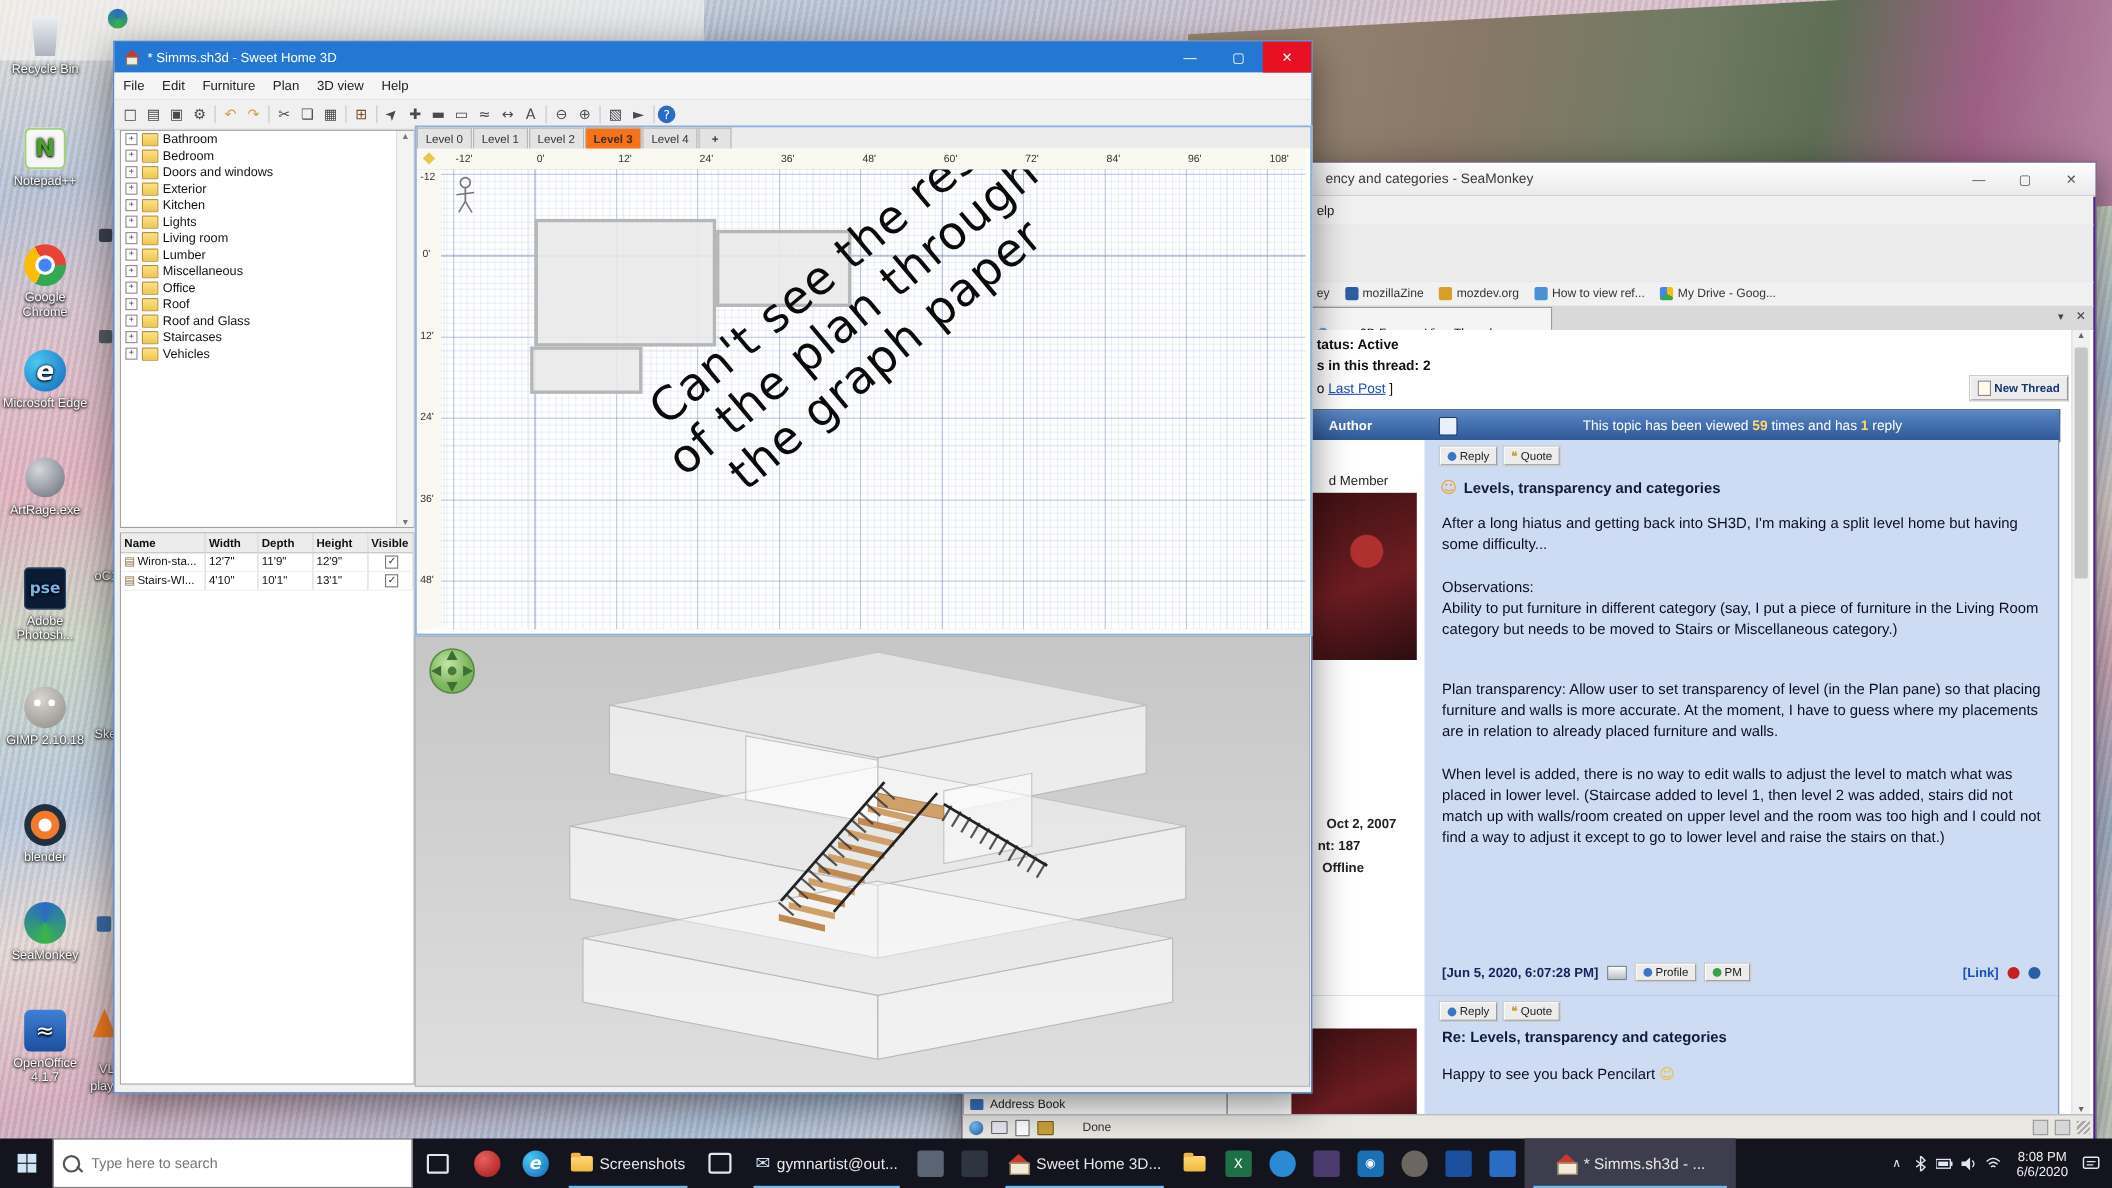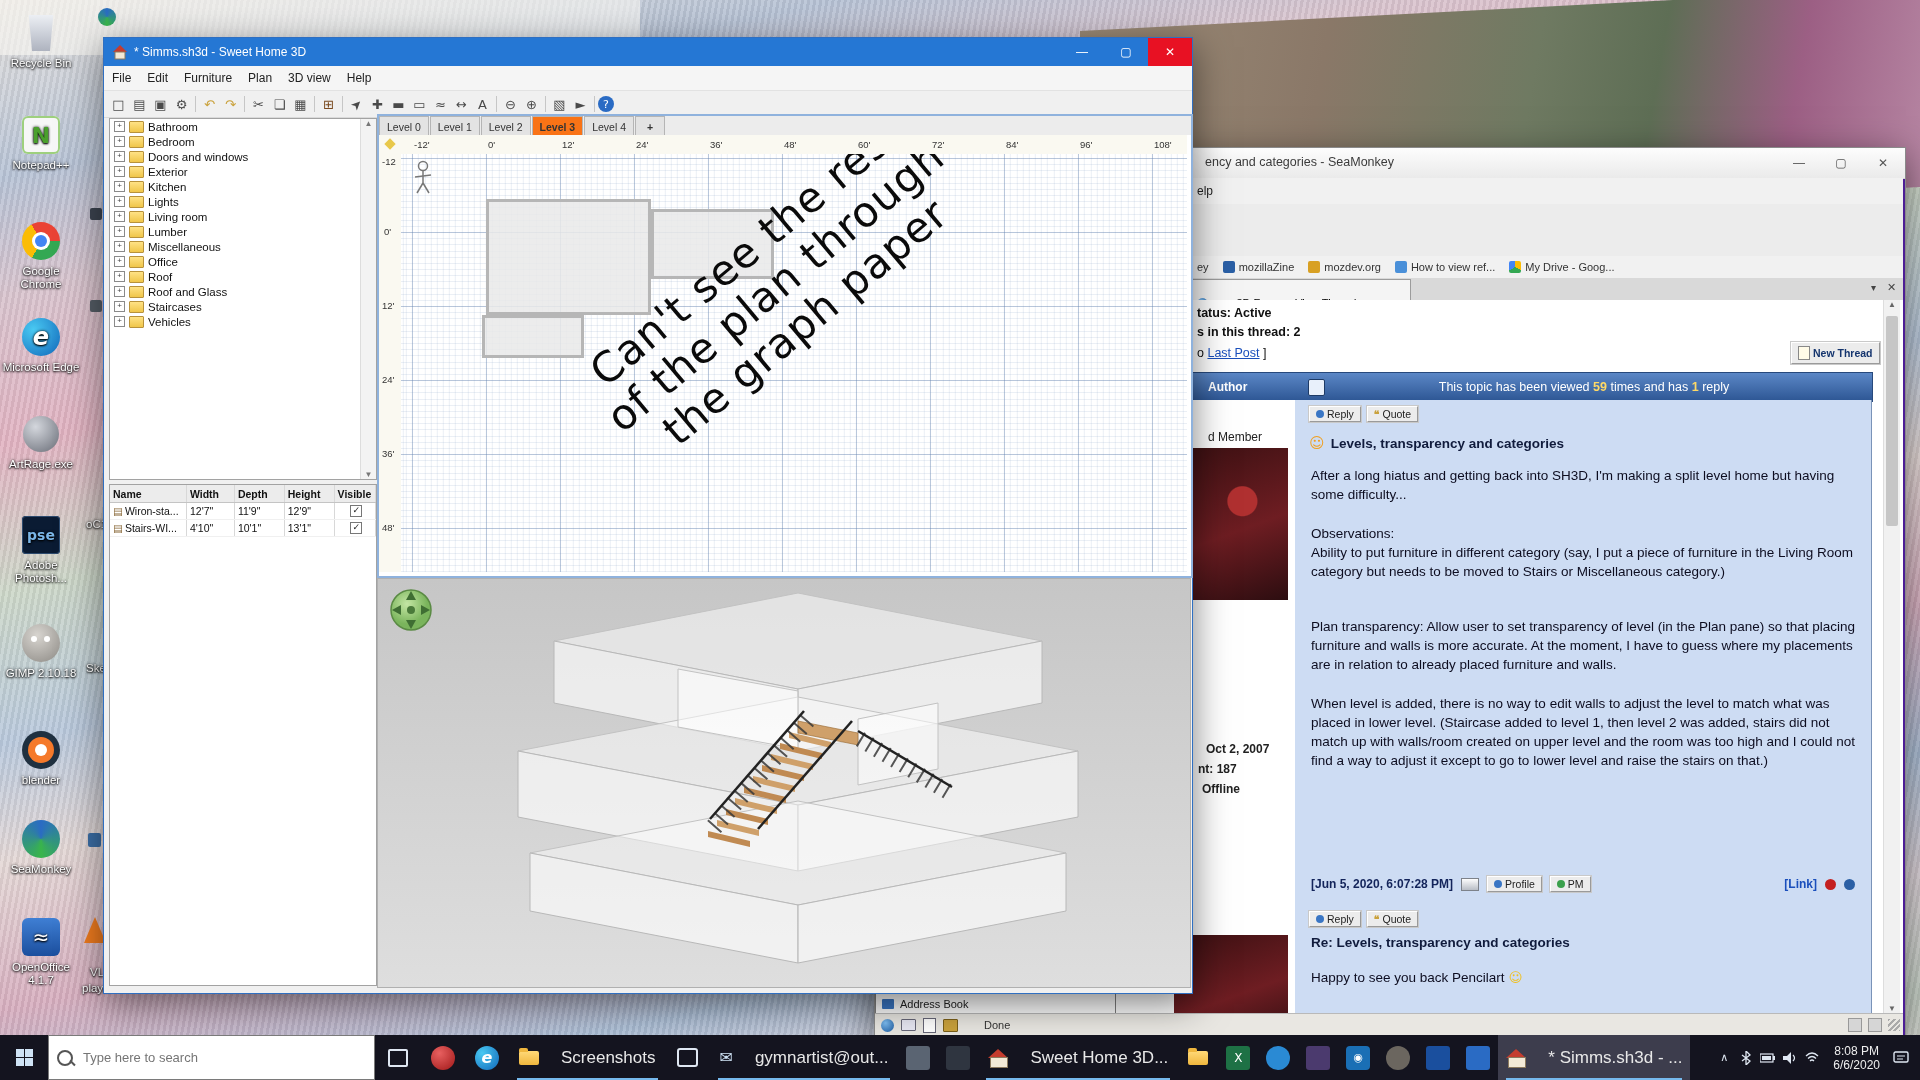--- a/index.html
+++ b/index.html
@@ -109,21 +109,21 @@
   .postbody{font-size:13.5px;line-height:19px;color:#0d0d20}
   .smstatus{position:absolute;left:0;top:865px;width:1028px;height:22px;background:#e9e7e2;border-top:1px solid #b9b9b9;
     display:flex;align-items:center;font-size:11px;color:#333}
 
   
   .tbar{position:absolute;left:0;top:1035px;width:1920px;height:45px;background:#14141f;z-index:10;display:flex;align-items:center;color:#eee}
   .tkslot{height:45px;display:flex;align-items:center;justify-content:center;position:relative}
   .tk-open:after{content:"";position:absolute;left:8px;right:8px;bottom:0;height:2px;background:#76b9ed}
   .tkico{width:24px;height:24px;display:flex;align-items:center;justify-content:center;border-radius:3px;
     font-family:"DejaVu Sans",sans-serif}
-  .tklabel{font-size:17px;color:#e8e8e8;margin-left:22px;white-space:nowrap}
+  .tklabel{font-size:14px;color:#e8e8e8;margin-left:6px;white-space:nowrap}
   .folder{width:20px;height:14px;background:linear-gradient(#ffd978,#f0b73e);border-radius:2px;position:relative}
   .folder:before{content:"";position:absolute;left:0;top:-3px;width:9px;height:4px;background:#f0b73e;border-radius:2px 2px 0 0}
   .house{width:20px;height:18px;position:relative}
   .house i{position:absolute;left:2px;top:8px;width:16px;height:9px;background:#f3ead7;border:1px solid #8c7a5e}
   .house:before{content:"";position:absolute;left:0;top:0;border-left:10px solid transparent;border-right:10px solid transparent;
     border-bottom:9px solid #c43c2e}
   .tray-ic{width:22px;display:flex;justify-content:center;color:#dfe7f2}
 </style>
 </head>
 <body>
@@ -717,21 +717,21 @@
       </div>
     <div class="tkslot" style="width:40px">
       <span class="tkico" style="background:#6b665f;border-radius:50%"></span>
       </div>
     <div class="tkslot" style="width:40px">
       <span class="tkico" style="background:#1a4f9e"></span>
       </div>
     <div class="tkslot" style="width:40px">
       <span class="tkico" style="background:#2a6bc4;border-radius:3px"></span>
       </div>
-    <div class="tkslot tk-open" style="padding:0 8px;background:#3d3d4d">
+    <div class="tkslot tk-open" style="padding:0 28px;background:#3d3d4d">
       <span class="house">
           <i></i>
         </span>
       <span class="tklabel">* Simms.sh3d - ...</span>
       </div>
     <span style="flex:1"></span>
     <div class="tray-ic" style="font-size:11px">∧</div>
     <div class="tray-ic">
       <svg width="10" height="14">
           <path d="M5,0 L5,14 M5,0 L9,4 L1,10 M5,14 L9,10 L1,4" stroke="#dfe7f2" stroke-width="1.3" fill="none"></path>

